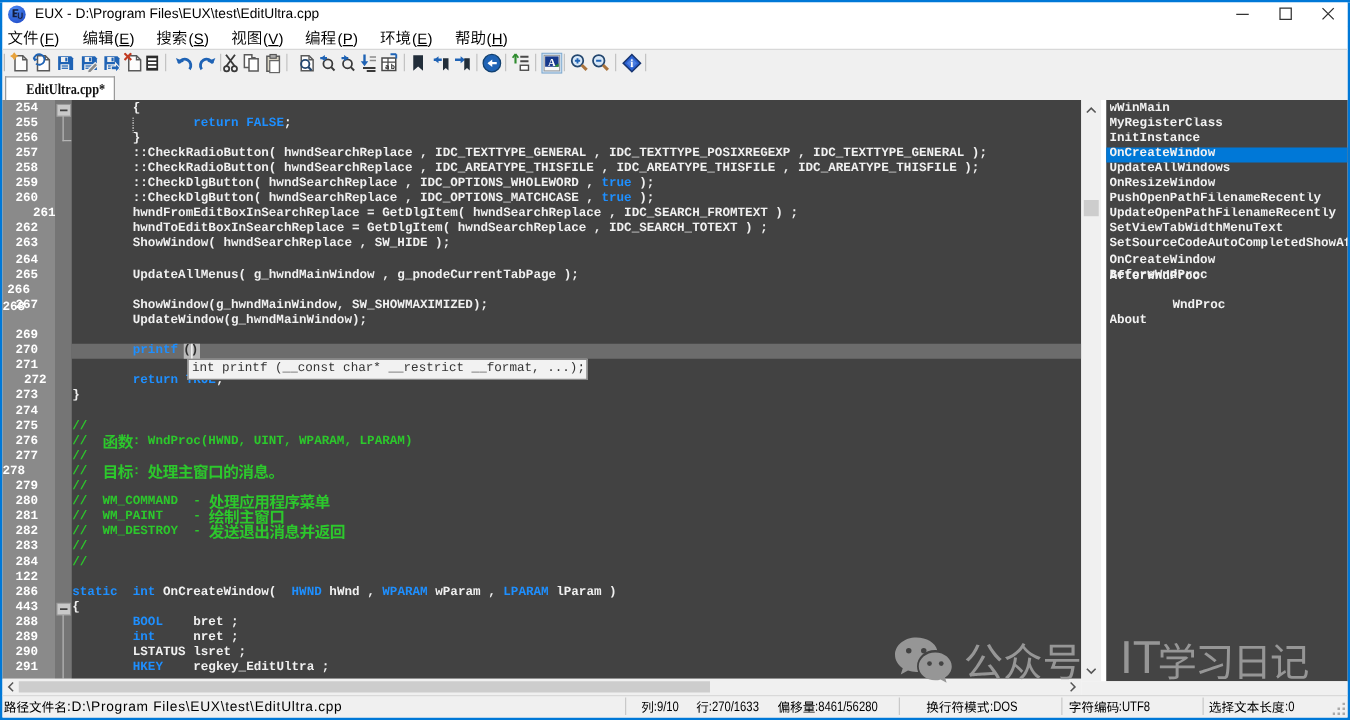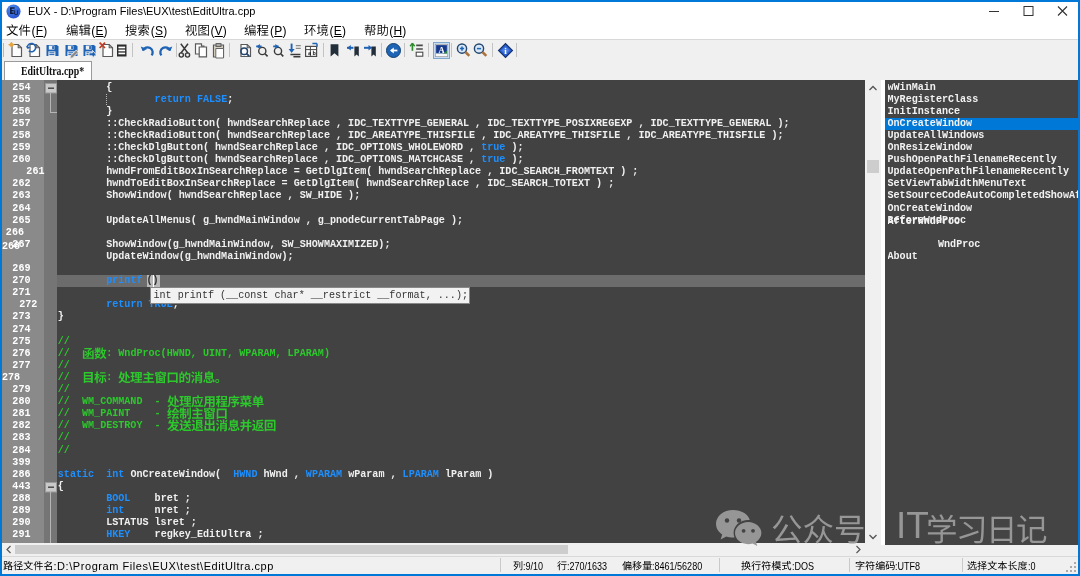--- a/index.html
+++ b/index.html
@@ -243,21 +243,21 @@
 <div class="abs mono" style="left:2px;top:335.6px;width:28.5px;text-align:right;color:#ffffff">275</div>
 <div class="abs mono" style="left:2px;top:347.7px;width:28.5px;text-align:right;color:#ffffff">276</div>
 <div class="abs mono" style="left:2px;top:359.8px;width:28.5px;text-align:right;color:#ffffff">277</div>
 <div class="abs mono" style="left:2px;top:371.9px;width:20px;color:#ffffff">278</div>
 <div class="abs mono" style="left:2px;top:384px;width:28.5px;text-align:right;color:#ffffff">279</div>
 <div class="abs mono" style="left:2px;top:396.1px;width:28.5px;text-align:right;color:#ffffff">280</div>
 <div class="abs mono" style="left:2px;top:408.2px;width:28.5px;text-align:right;color:#ffffff">281</div>
 <div class="abs mono" style="left:2px;top:420.3px;width:28.5px;text-align:right;color:#ffffff">282</div>
 <div class="abs mono" style="left:2px;top:432.4px;width:28.5px;text-align:right;color:#ffffff">283</div>
 <div class="abs mono" style="left:2px;top:444.5px;width:28.5px;text-align:right;color:#ffffff">284</div>
-<div class="abs mono" style="left:2px;top:456.6px;width:28.5px;text-align:right;color:#ffffff">399</div>
+<div class="abs mono" style="left:2px;top:456.6px;width:28.5px;text-align:right;color:#ffffff">122</div>
 <div class="abs mono" style="left:2px;top:468.7px;width:28.5px;text-align:right;color:#ffffff">286</div>
 <div class="abs mono" style="left:2px;top:480.8px;width:28.5px;text-align:right;color:#ffffff">443</div>
 <div class="abs mono" style="left:2px;top:492.9px;width:28.5px;text-align:right;color:#ffffff">288</div>
 <div class="abs mono" style="left:2px;top:505px;width:28.5px;text-align:right;color:#ffffff">289</div>
 <div class="abs mono" style="left:2px;top:517.1px;width:28.5px;text-align:right;color:#ffffff">290</div>
 <div class="abs mono" style="left:2px;top:529.2px;width:28.5px;text-align:right;color:#ffffff">291</div>
 <svg class="abs" style="left:44.5px;top:82.5px" width="12" height="11" viewBox="0 0 12 11">
     <rect x="0.5" y="0.5" width="11" height="9.5" fill="#c9c9c9" stroke="#9a9a9a"></rect>
     <path d="M3 5.2 h6" stroke="#414141" stroke-width="1.4"></path>
   </svg>

